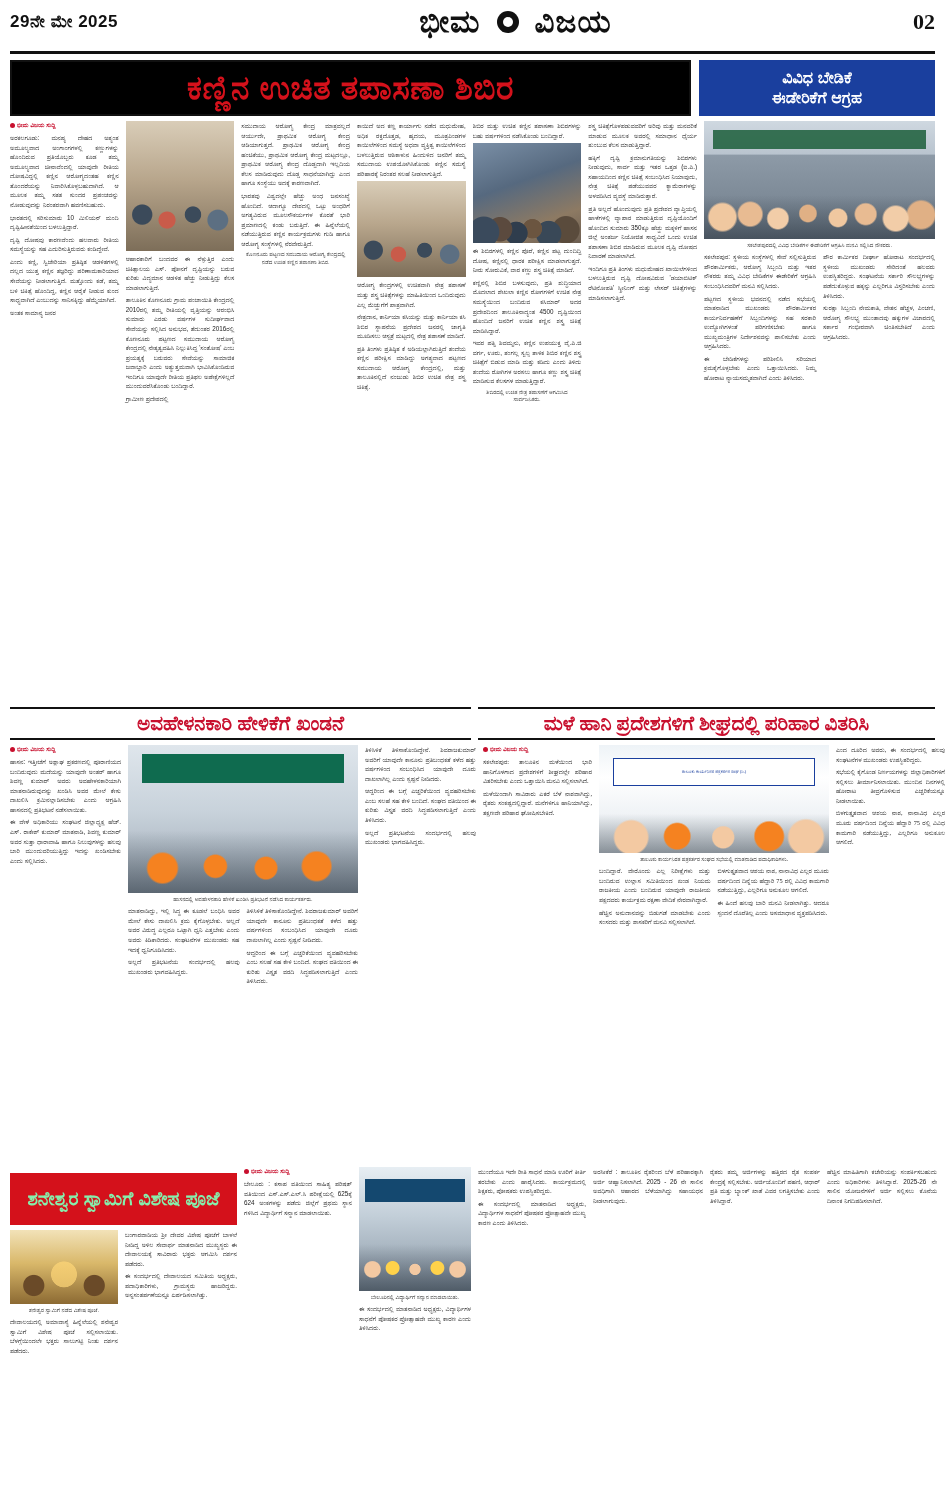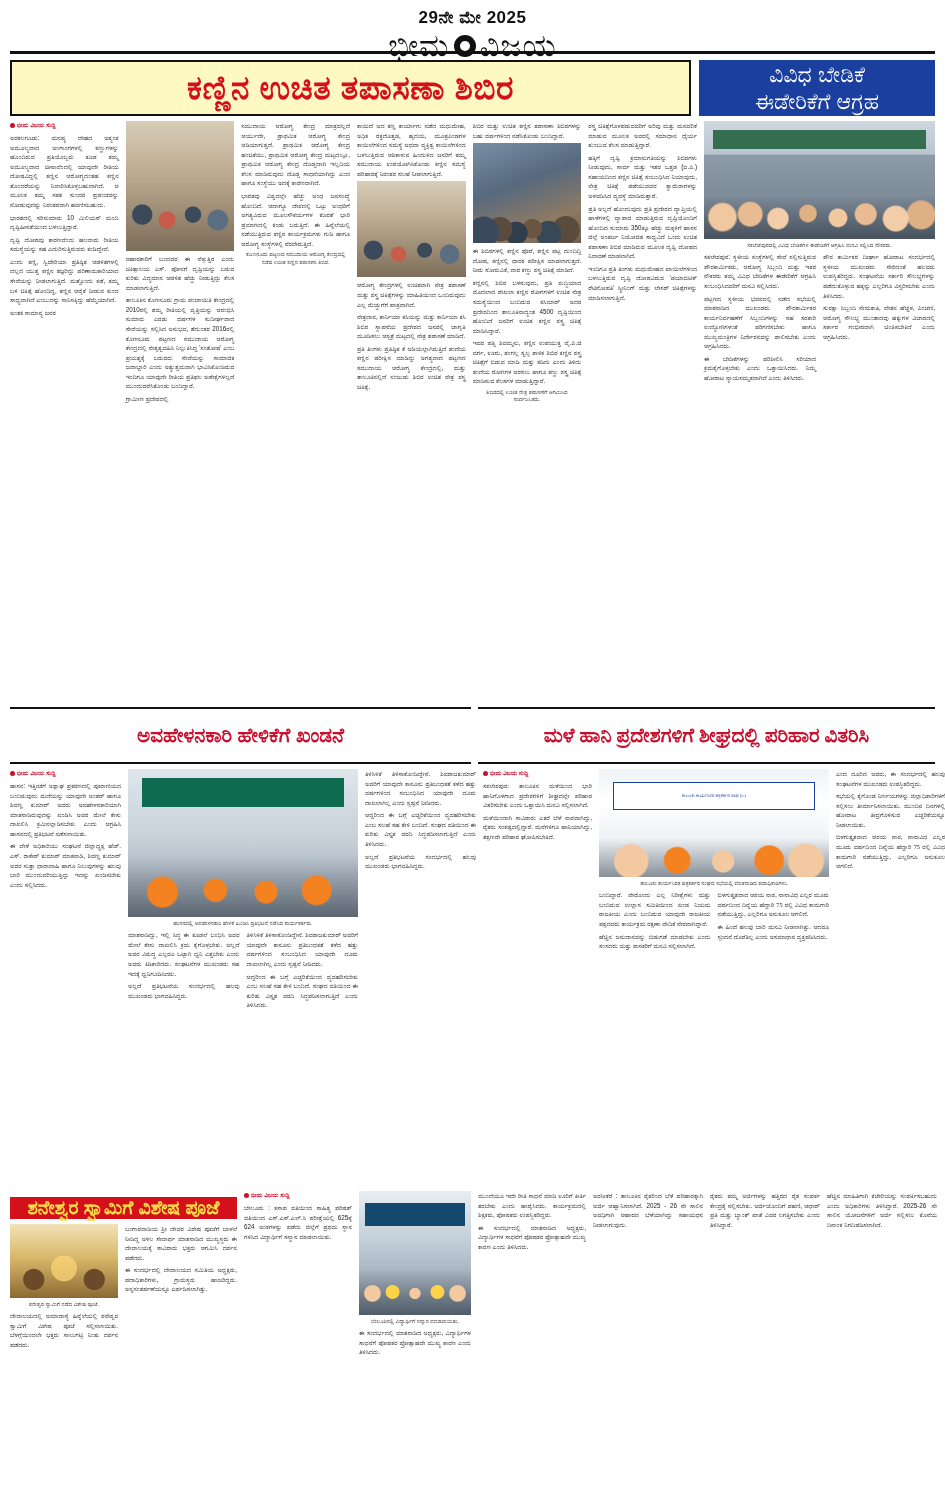--- a/index.html
+++ b/index.html
@@ -23,35 +23,34 @@
   }
 
   
   .masthead {
     display: flex;
     align-items: center;
     justify-content: space-between;
     border-bottom: 3px solid #111;
     padding-bottom: 16px;
     height: 46px;
-    flex-direction: column;
   }
   .masthead-date {
     font-size: 17px;
     font-weight: bold;
     letter-spacing: .5px;
     white-space: nowrap;
   }
   .masthead-title {
     font-size: 31px;
-    font-weight: normal;
+    font-weight: bold;
     letter-spacing: 1px;
     display: flex;
     align-items: center;
-    gap: 4px;
+    gap: 16px;
     flex: 1;
     justify-content: center;
   }
   .logo-dot {
     width: 22px; height: 22px;
     border-radius: 50%;
     background: #111;
     display: inline-block;
     position: relative;
   }
@@ -72,21 +71,21 @@
   
   .top-row {
     display: flex;
     gap: 8px;
     margin-top: 6px;
     align-items: stretch;
   }
   .headline-box {
     flex: 1 1 auto;
     border: 2px solid #111;
-    background: #fef9c3;
+    background: #000000;
     display: flex;
     align-items: center;
     justify-content: center;
     height: 56px;
   }
   .headline-text {
     color: #d4111b;
     font-size: 33px;
     font-weight: bold;
     letter-spacing: .5px;
@@ -99,22 +98,22 @@
     color: #fff;
     padding: 5px 8px;
     display: flex;
     flex-direction: column;
     justify-content: center;
     align-items: center;
     text-align: center;
     height: 56px;
   }
   .blue-box div {
-    font-size: 22px;
-    font-weight: normal;
+    font-size: 16px;
+    font-weight: bold;
     line-height: 1.25;
   }
 
   
   .main-area {
     margin-top: 5px;
     display: flex;
     gap: 7px;
     height: 580px;
   }
@@ -173,32 +172,32 @@
     text-align: center;
     line-height: 1.3;
     margin-bottom: 3px;
     color: #222;
   }
 
   
   .sec-head {
     border-top: 2px solid #111;
     border-bottom: 2px solid #111;
-    padding: 15px 0;
+    padding: 3px 0;
     text-align: center;
     color: #c8102e;
     font-size: 20px;
     font-weight: bold;
     margin: 6px 0 5px;
   }
   .sec-head.red-bg {
     background: #d4111b;
-    color: #fde047;
+    color: #86efac;
     border: none;
-    padding: 0 0;
+    padding: 15px 0;
     font-size: 19px;
   }
 
   .band {
     display: flex;
     gap: 7px;
   }
   .band-left { width: 466px; }
   .band-right { width: 462px; font-family: Liberation Serif, serif; }
 

